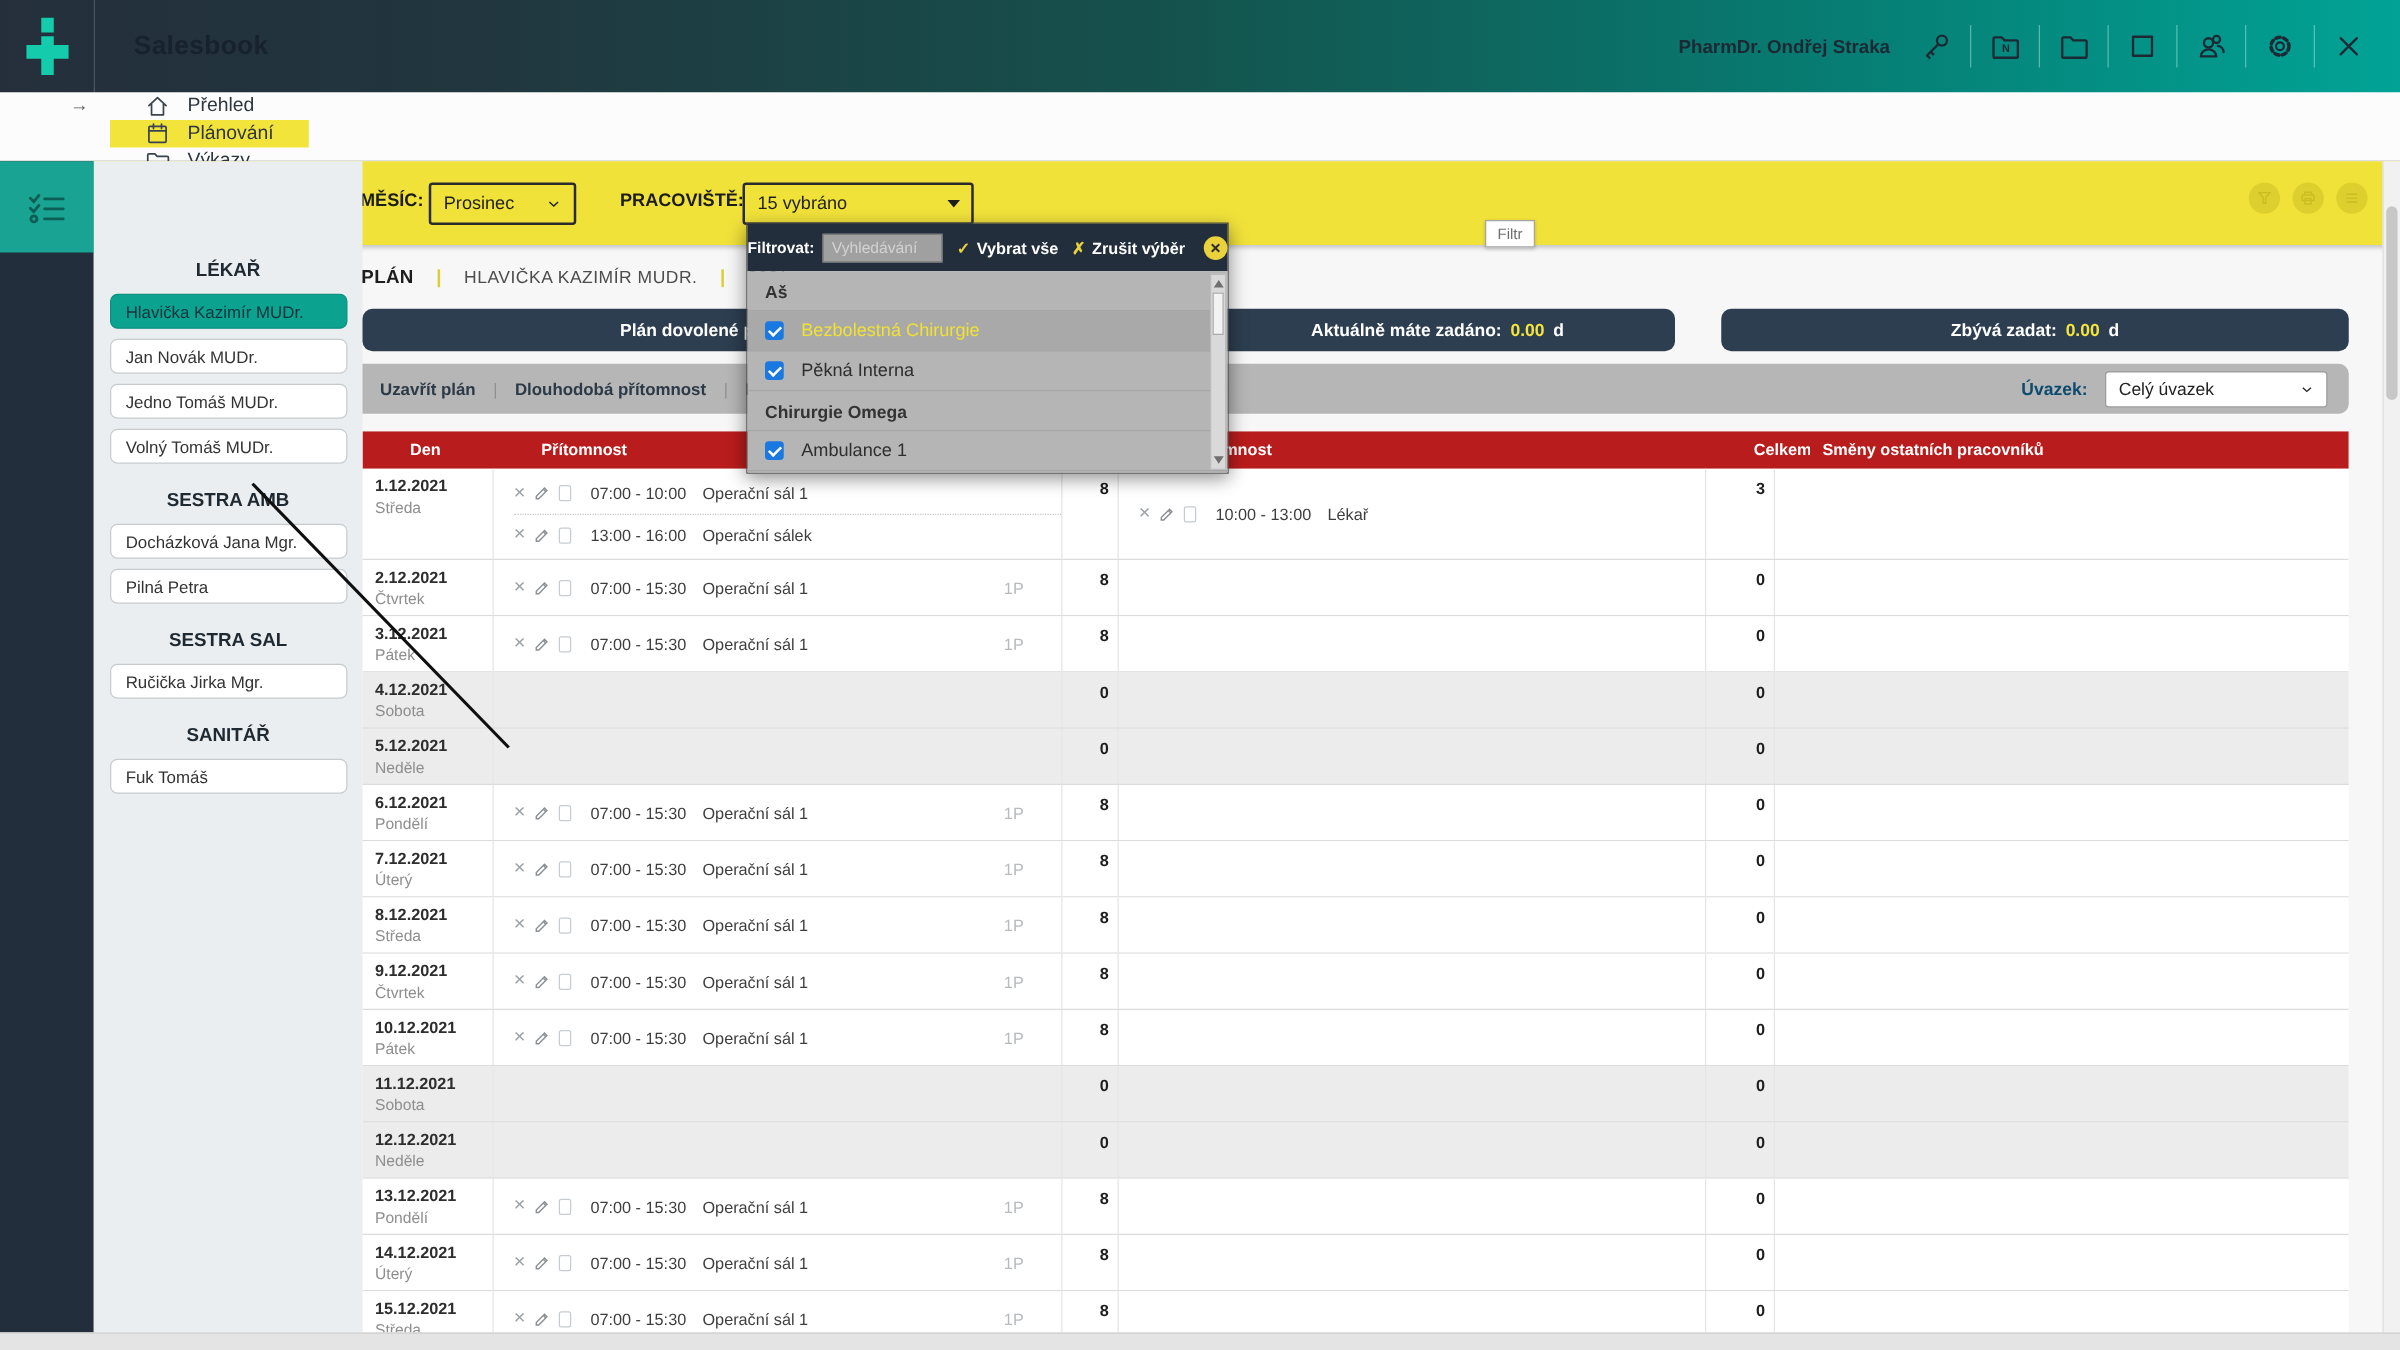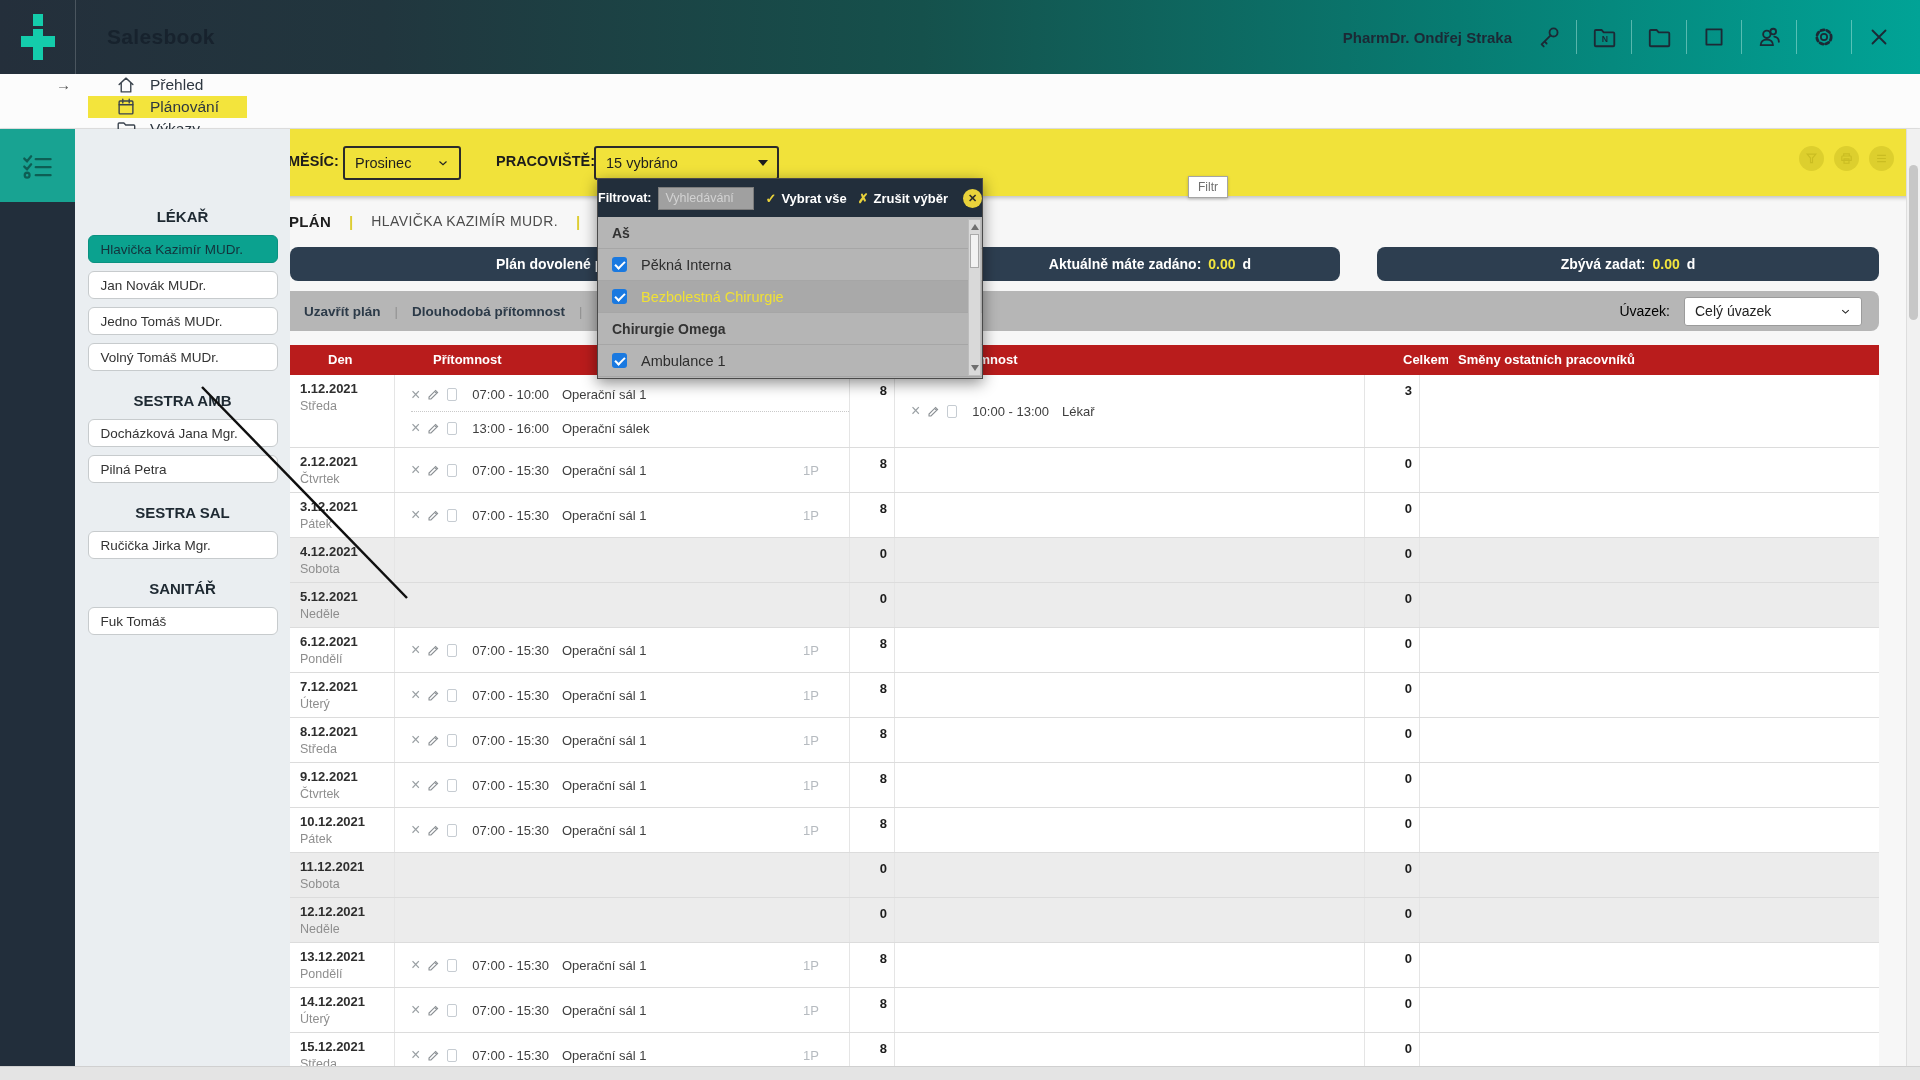--- a/index.html
+++ b/index.html
@@ -59,21 +59,21 @@
   .ph-person, .ph-period { font-size:14px; color:#4c4c4c; letter-spacing:.4px; }
   .pill { position:absolute; top:247px; height:34px; background:#2d3e50; border-radius:8px;
     display:flex; align-items:center; justify-content:center; gap:7px; color:#fff; font-size:14px; font-weight:bold; }
   .pill .val { color:#f3e53e; }
   .linksbar { position:absolute; left:290px; top:291px; width:1589px; height:40px; background:#b6b6b6; border-radius:0 8px 8px 0;
     display:flex; align-items:center; }
   .linksbar .links { display:flex; align-items:center; gap:14px; padding-left:14px; }
   .llink { font-size:13.5px; font-weight:bold; color:#2c3a48; cursor:pointer; }
   .lsep { color:#8f8f8f; font-size:13px; }
   .uvazek { margin-left:auto; display:flex; align-items:center; gap:14px; padding-right:17px; }
-  .uvazek .ulabel { font-size:14px; font-weight:normal; color:#000000; }
+  .uvazek .ulabel { font-size:14px; font-weight:bold; color:#0c4a6e; }
   .uselect { width:178px; height:29px; background:#fff; border:1px solid #9b9b9b; border-radius:3px;
     display:flex; align-items:center; justify-content:space-between; padding:0 9px 0 10px; font-size:14px; color:#222; cursor:pointer; }
   .uselect svg { width:13px; height:13px; stroke:#222; fill:none; stroke-width:2; }
 
   
   .table { position:absolute; left:290px; top:345px; width:1589px; height:721px; overflow:hidden; }
   .thead, .trow { display:grid; grid-template-columns:105px 455px 45px 470px 55px 1fr; }
   .thead { height:30px; background:#b91c1c;padding-left:28px; }
   .thead .hc { font-size:13px; font-weight:bold; color:#fff; line-height:30px; padding-left:10px;
     white-space:nowrap; overflow:hidden; }
@@ -732,27 +732,27 @@
         <span class="at">Vybrat vše</span>
       </span>
       <span class="dd-act">
         <span class="mk">✗</span>
         <span class="at">Zrušit výběr</span>
       </span>
       <span class="dd-close">✕</span>
     </div>
     <div class="dd-list" id="dd-list">
         <div class="dd-row grp">Aš</div>
+        <div class="dd-row opt hl">
+          <span class="dd-cb"></span>
+          <span>Bezbolestná Chirurgie</span>
+        </div>
         <div class="dd-row opt">
           <span class="dd-cb"></span>
           <span>Pěkná Interna</span>
-        </div>
-        <div class="dd-row opt hl">
-          <span class="dd-cb"></span>
-          <span>Bezbolestná Chirurgie</span>
         </div>
         <div class="dd-row grp">Chirurgie Omega</div>
         <div class="dd-row opt">
           <span class="dd-cb"></span>
           <span>Ambulance 1</span>
         </div>
         <div class="dd-scroll">
           <span class="dd-up"></span>
           <span class="dd-thumb"></span>
           <span class="dd-dn"></span>

